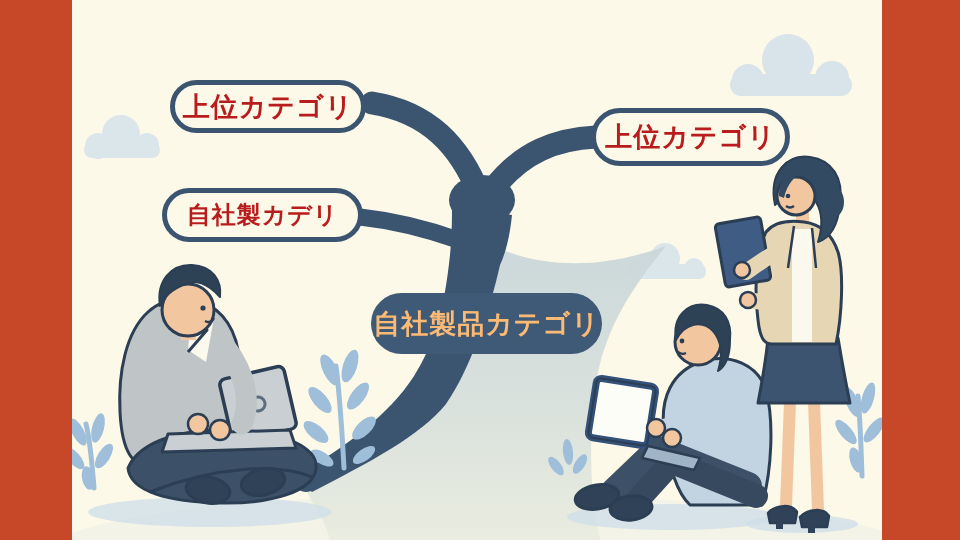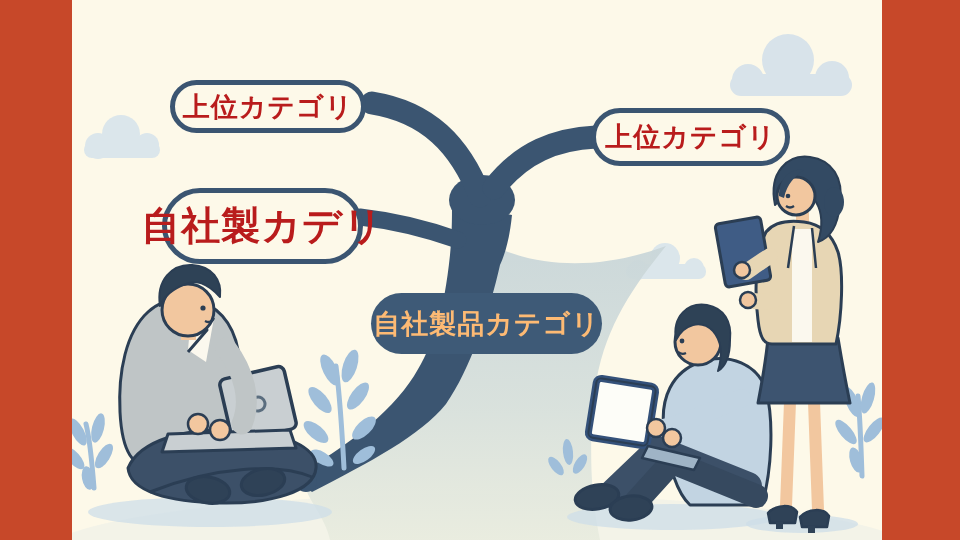--- a/index.html
+++ b/index.html
@@ -10,21 +10,21 @@
   }
   .stage svg{position:absolute;left:0;top:0;}
   .bubble{
     position:absolute;box-sizing:border-box;
     border:5px solid #3b5571;border-radius:40px;background:#fdf9e9;
     display:flex;align-items:center;justify-content:center;
     font-weight:bold;color:#b91c1c;letter-spacing:1px;z-index:3;
   }
   .bubble span{white-space:nowrap;}
   #bubble-top-left{left:170px;top:80px;width:196px;height:53px;font-size:27px;}
-  #bubble-left{left:162px;top:188px;width:201px;height:76px;font-size:39px;}
+  #bubble-left{left:162px;top:188px;width:201px;height:54px;font-size:24px;}
   #bubble-right{left:591px;top:108px;width:199px;height:58px;font-size:27px;}
   .pill{
     position:absolute;left:371px;top:293px;width:231px;height:61px;
     background:#3e5a77;border-radius:32px;color:#fdba74;
     display:flex;align-items:center;justify-content:center;
     font-weight:bold;font-size:27px;letter-spacing:1px;z-index:3;
   }
 </style>
 </head>
 <body>

